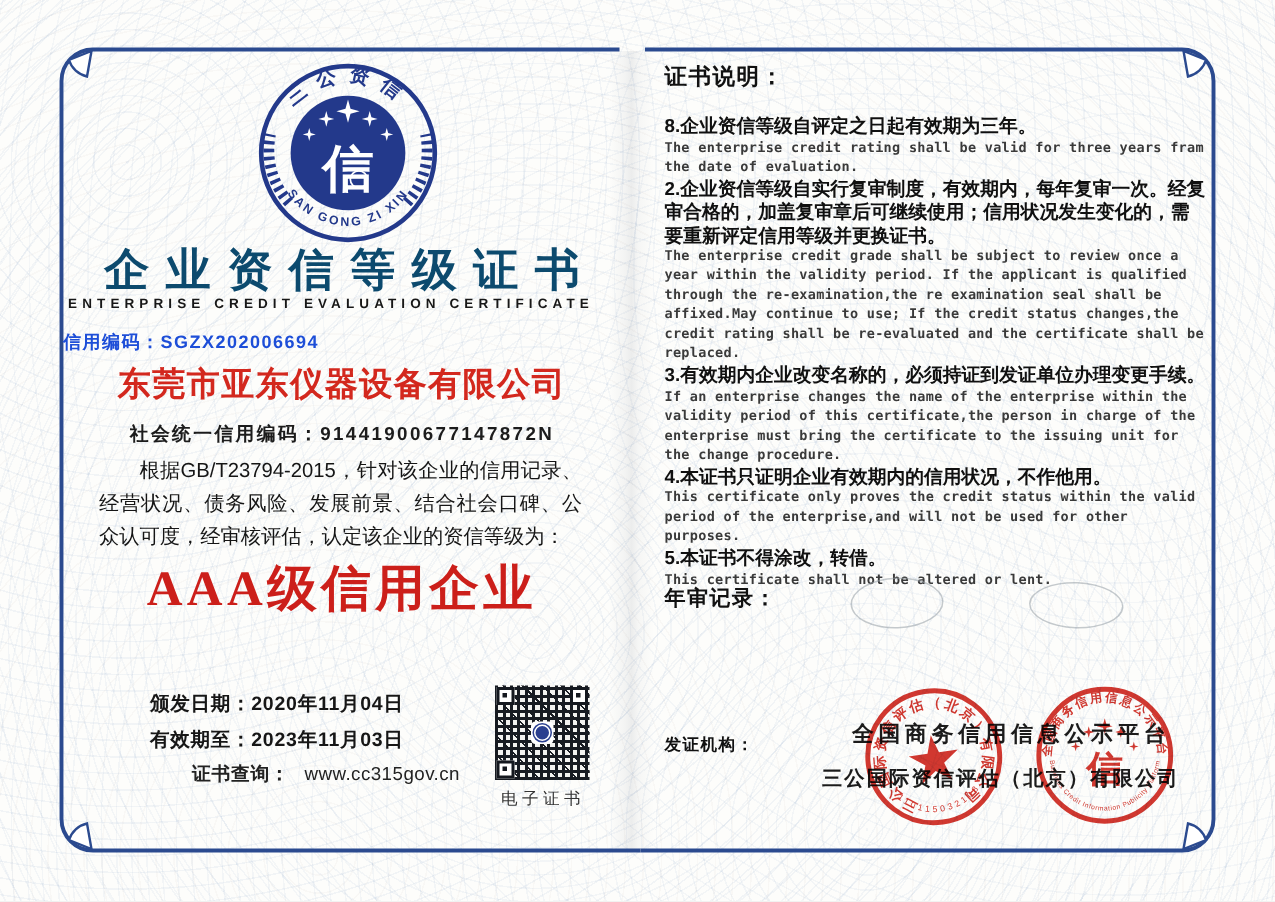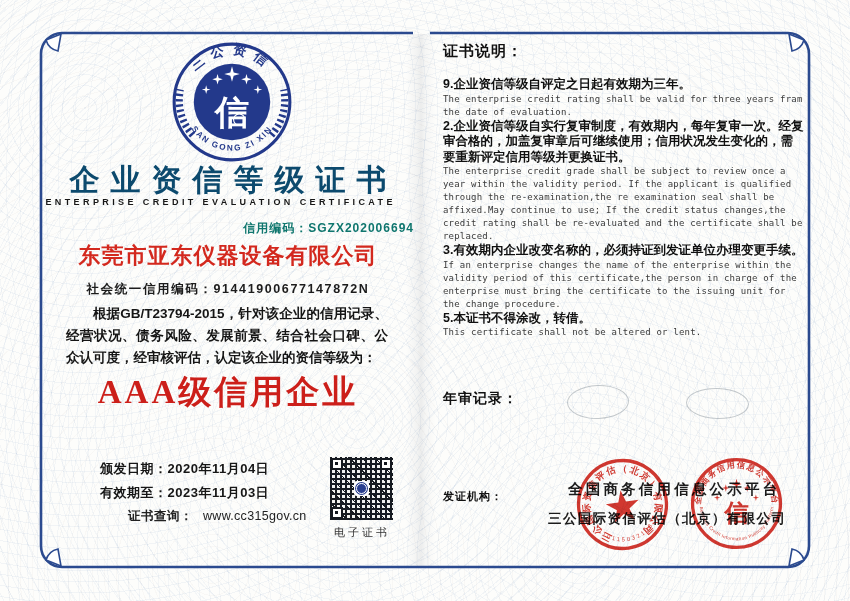--- a/index.html
+++ b/index.html
@@ -22,28 +22,28 @@
   .frame-svg{position:absolute;inset:0;pointer-events:none;}
   .seam{position:absolute;left:406px;top:34px;width:30px;height:532px;
     background:linear-gradient(90deg,transparent,rgba(60,70,90,.05) 35%,rgba(60,70,90,.09) 50%,rgba(60,70,90,.04) 65%,transparent);}
   
   .logo{position:absolute;left:170px;top:40px;width:124px;height:124px;}
   .title{position:absolute;left:42px;top:160px;width:372px;margin:0;text-align:center;
     font-family:"Liberation Serif","DejaVu Serif",serif;
     font-size:30px;font-weight:bold;letter-spacing:11px;text-indent:11px;color:#0c4a6e;}
   .subtitle{position:absolute;left:42px;top:197px;width:372px;text-align:left;
     font-size:9px;font-weight:bold;letter-spacing:3.4px;text-indent:3.4px;color:#171717;}
-  .credit-code{position:absolute;left:42px;top:220px;width:372px;text-align:right;
-    font-size:12px;font-weight:bold;letter-spacing:1px;color:#0f766e;}
+  .credit-code{position:absolute;left:42px;top:220px;width:372px;text-align:left;
+    font-size:12px;font-weight:bold;letter-spacing:1px;color:#1d4ed8;}
   .company{position:absolute;left:42px;top:241px;width:372px;text-align:center;
     font-size:22px;font-weight:bold;letter-spacing:1px;color:#d3281e;}
   .uscc{position:absolute;left:42px;top:281px;width:372px;text-align:center;
     font-size:12.5px;font-weight:bold;letter-spacing:1.6px;color:#1c1c1c;}
   .body-par{position:absolute;left:66px;top:303px;width:322px;margin:0;
-    font-size:13.5px;font-weight:bold;line-height:22px;text-align:justify;
+    font-size:13.5px;font-weight:normal;line-height:22px;text-align:justify;
     text-indent:2em;color:#151515;}
   .rating{position:absolute;left:42px;top:370px;width:372px;text-align:center;
     font-family:"Liberation Serif","DejaVu Serif",serif;
     font-size:33px;font-weight:bold;letter-spacing:3px;color:#cc1f1a;}
   .date-line{position:absolute;left:100px;font-size:13px;font-weight:bold;color:#161616;letter-spacing:.5px;}
   .dl1{top:460px;} .dl2{top:484px;}
   .query-line{position:absolute;left:100px;top:508px;font-size:12.5px;color:#222;}
   .query-line .lab{font-weight:bold;letter-spacing:.5px;margin-left:28px;}
   .query-line .val{font-weight:normal;margin-left:10px;letter-spacing:.3px;}
   
@@ -56,21 +56,21 @@
   .qr .finder::after{content:"";position:absolute;left:2px;top:2px;width:3px;height:3px;background:#14181f;}
   .qr .f-tl{left:1px;top:1px;} .qr .f-tr{right:1px;top:1px;} .qr .f-bl{left:1px;bottom:1px;}
   .qr .qr-logo{position:absolute;left:24px;top:24px;width:15px;height:15px;background:#fff;border-radius:3px;
     display:flex;align-items:center;justify-content:center;}
   .qr .qr-logo::after{content:"";width:9px;height:9px;border-radius:50%;background:#2a3f8f;border:1.5px solid #fff;box-shadow:0 0 0 1px #2a3f8f;}
   .qr-caption{position:absolute;left:322px;top:525px;width:80px;text-align:center;
     font-size:11px;letter-spacing:3px;color:#333;}
   
   .r-heading{position:absolute;left:443px;top:42px;margin:0;font-size:15px;font-weight:bold;letter-spacing:1px;color:#111;}
   .notes{position:absolute;left:443px;top:77px;width:362px;}
-  .note p{margin:0;}
+  .note p{margin:0;font-weight:bold;}
   .note .zh{font-size:12.5px;font-weight:bold;line-height:15.5px;color:#101010;}
   .note .en{font-family:"DejaVu Sans Mono","Liberation Mono",monospace;
     font-size:9px;line-height:13px;color:#3a3a3a;letter-spacing:.2px;}
   .annual-label{position:absolute;left:443px;top:390px;font-size:14px;font-weight:bold;letter-spacing:1px;color:#111;}
   .oval{position:absolute;border:1px solid rgba(150,158,165,.55);border-radius:50%;}
   .oval1{left:567px;top:385px;width:60px;height:32px;transform:rotate(-2deg);}
   .oval2{left:686px;top:388px;width:61px;height:29px;transform:rotate(2deg);}
   .issuer-label{position:absolute;left:443px;top:489px;font-size:11px;font-weight:bold;letter-spacing:1px;color:#111;}
   .issuer-l1{position:absolute;left:568px;top:480px;width:240px;font-size:14.5px;font-weight:bold;letter-spacing:3.2px;color:#1b1b1b;z-index:1;}
   .issuer-l2{position:absolute;left:548px;top:510px;width:260px;font-size:13.5px;font-weight:bold;letter-spacing:1.4px;color:#1b1b1b;z-index:1;}
@@ -155,30 +155,34 @@
     </div>
     <div class="qr-caption">电子证书</div>
   </section>
 
   <section>
 
     <h2 class="r-heading">证书说明：</h2>
 
     <div class="notes">
       <div class="note">
-        <p class="zh">9.企业资信等级自评定之日起有效期为三年。</p>
+        <p class="zh">8.企业资信等级自评定之日起有效期为三年。</p>
         <p class="en">The enterprise credit rating shall be valid for three years fram the date of evaluation.</p>
       </div>
       <div class="note">
         <p class="zh">2.企业资信等级自实行复审制度，有效期内，每年复审一次。经复审合格的，加盖复审章后可继续使用；信用状况发生变化的，需要重新评定信用等级并更换证书。</p>
         <p class="en">The enterprise credit grade shall be subject to review once a year within the validity period. If the applicant is qualified through the re-examination,the re examination seal shall be affixed.May continue to use; If the credit status changes,the credit rating shall be re-evaluated and the certificate shall be replaced.</p>
       </div>
       <div class="note">
         <p class="zh">3.有效期内企业改变名称的，必须持证到发证单位办理变更手续。</p>
         <p class="en">If an enterprise changes the name of the enterprise within the validity period of this certificate,the person in charge of the enterprise must bring the certificate to the issuing unit for the change procedure.</p>
+      </div>
+      <div class="note">
+        <p class="zh">4.本证书只证明企业有效期内的信用状况，不作他用。</p>
+        <p class="en">This certificate only proves the credit status within the valid period of the enterprise,and will not be used for other purposes.</p>
       </div>
       <div class="note">
         <p class="zh">5.本证书不得涂改，转借。</p>
         <p class="en">This certificate shall not be altered or lent.</p>
       </div>
     </div>
 
     <div class="annual-label">年审记录：</div>
     <div class="oval oval1"></div>
     <div class="oval oval2"></div>

